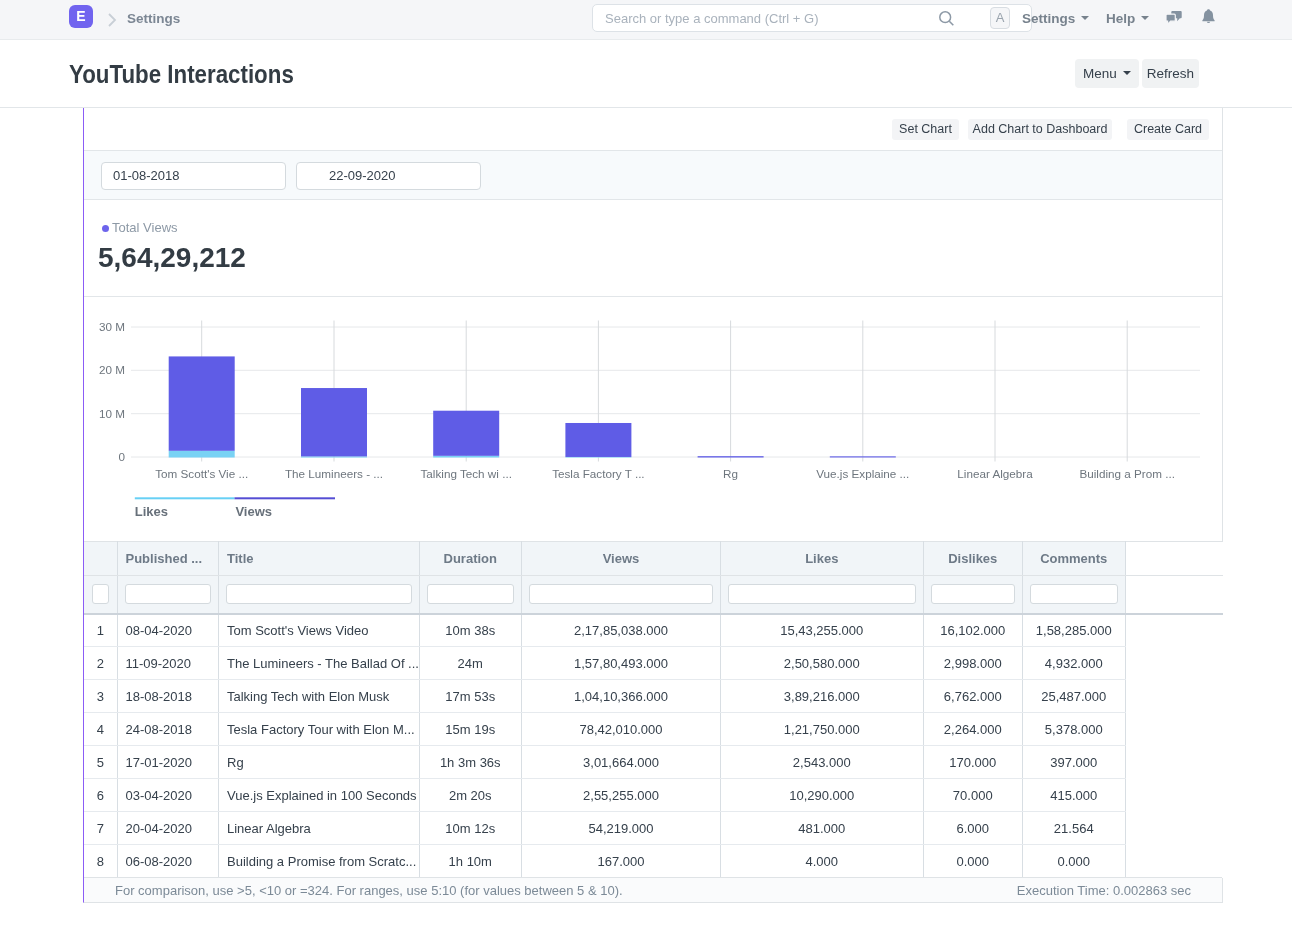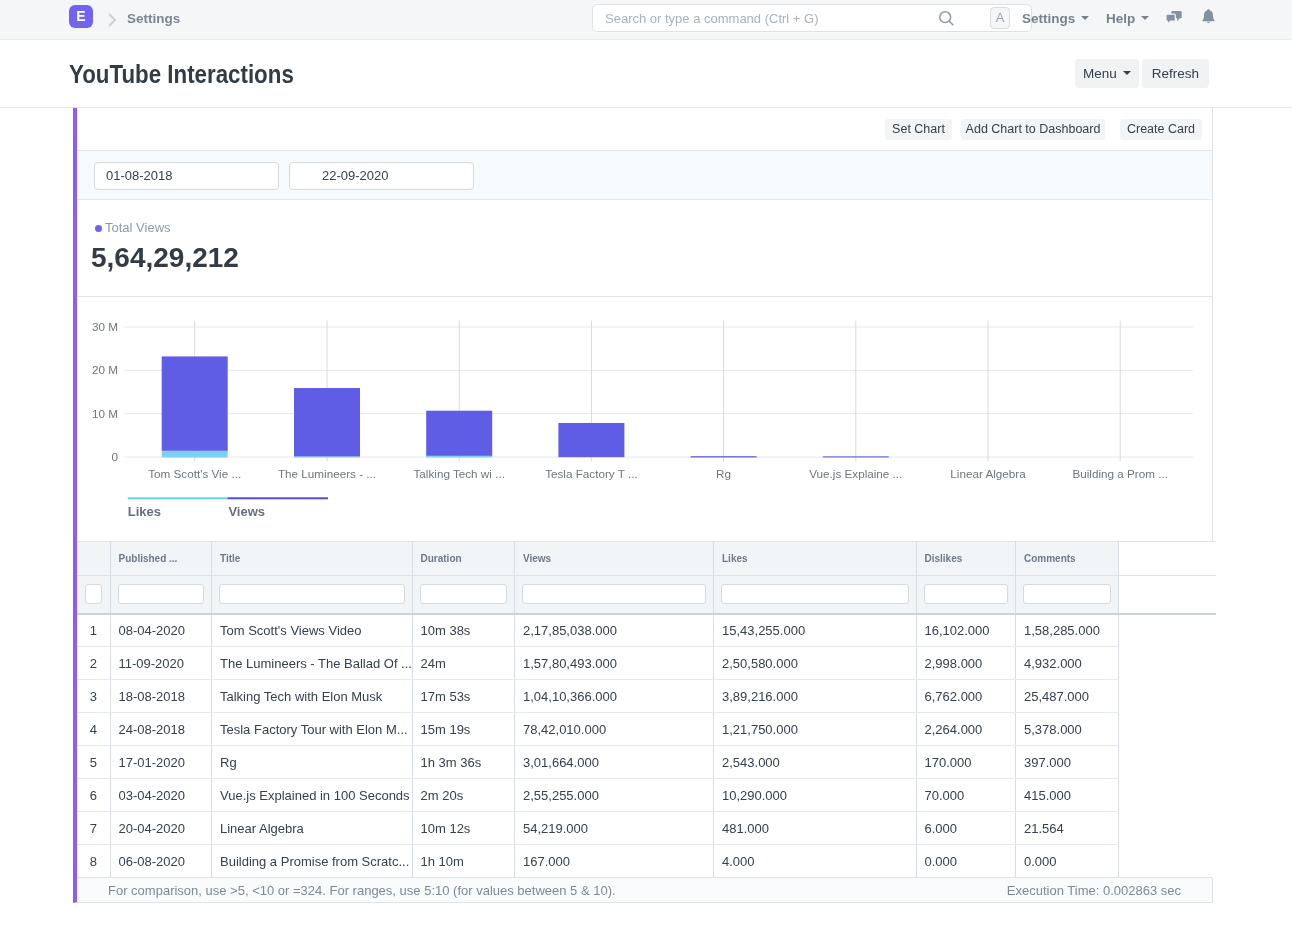--- a/index.html
+++ b/index.html
@@ -18,43 +18,43 @@
 .avatar { position:absolute; left:990px; top:7px; width:20px; height:22px; border:1px solid #d8dde2; border-radius:4px; color:#9aa4ae; font-size:13px; text-align:center; line-height:20px; background:#f5f6f8; }
 .navitem { position:absolute; top:11px; font-size:13.5px; font-weight:bold; color:#77828d; }
 .caret { display:inline-block; width:0; height:0; border-left:4px solid transparent; border-right:4px solid transparent; border-top:4.5px solid #77828d; vertical-align:middle; margin-left:6px; margin-bottom:2px; }
 
 
 .pagehead { position:absolute; top:40px; left:0; width:1292px; height:68px; background:#fff; border-bottom:1px solid #e2e6e9; }
 .pagetitle { position:absolute; left:69px; top:20px; font-size:25.5px; font-weight:bold; color:#333c44; transform:scaleX(0.875); transform-origin:left center; white-space:nowrap; }
 .btn { position:absolute; background:#f0f2f3; border-radius:4px; font-size:13.5px; color:#36414c; text-align:center; line-height:29px; height:29px; }
 
 
-.card { position:absolute; top:108px; left:73px; width:1140px; height:795px; border-left:4px solid #8b5cf6; border-right:1px solid #dfe3e6; border-bottom:1px solid #dfe3e6; background:#f97316; }
+.card { position:absolute; top:108px; left:83px; width:1140px; height:795px; border-left:1px solid #8b5cf6; border-right:1px solid #dfe3e6; border-bottom:1px solid #dfe3e6; background:#f97316; }
 .toolbar { position:absolute; top:0; left:0; width:100%; height:41.5px; background:#fff; }
 .btn-xs { position:absolute; background:#f3f4f6; border-radius:3px; font-size:12.5px; color:#36414c; text-align:center; height:21px; line-height:21px; }
 .filters { position:absolute; top:41.5px; left:0; width:100%; height:50px; background:#f7fafc; border-top:1px solid #e2e6e9; border-bottom:1px solid #e2e6e9; }
 .datein { position:absolute; top:11px; height:28px; width:185px; background:#fff; border:1px solid #d4dade; border-radius:4px; font-size:13px; color:#36414c; line-height:26px; padding-left:11px; }
 .summary { position:absolute; top:91.5px; left:0; width:100%; height:97px; background:#fff; border-bottom:1px solid #e2e6e9; }
 .dot { position:absolute; left:18px; top:25px; width:7px; height:7px; border-radius:50%; background:#6d64ec; }
 .sumlabel { position:absolute; left:28px; top:21px; line-height:13px; font-size:13px; color:#8d99a6; }
 .sumnum { position:absolute; left:14px; top:42px; font-size:28px; font-weight:bold; color:#333c44; }
 .chartsec { position:absolute; top:188.5px; left:0; width:100%; height:244.5px; background:#fff; }
 
 
 .tablewrap { position:absolute; top:433px; left:0; width:100%; }
 table.dt { border-collapse:collapse; table-layout:fixed; width:1139px; font-size:13px; color:#36414c; }
 table.dt td, table.dt th { overflow:hidden; white-space:nowrap; }
-tr.hdr th { background:#f1f5f8; border-top:1px solid #dfe3e6; border-bottom:1px solid #dfe3e6; border-right:1px solid #d8dee3; height:34px; font-size:10px; font-weight:bold; color:#6e7a87; padding:8px 8px; }
+tr.hdr th { background:#f1f5f8; border-top:1px solid #dfe3e6; border-bottom:1px solid #dfe3e6; border-right:1px solid #d8dee3; height:34px; font-size:13px; font-weight:bold; color:#6e7a87; padding:8px 8px; }
 tr.hdr th.fill { background:#fff; border-right:none; }
 tr.flt td { background:#f1f5f8; border-right:1px solid #d8dee3; border-bottom:2px solid #ccd3da; height:38px; padding:0 7px; }
 tr.flt td.fill { background:#fff; border-right:none; }
 .fin { width:100%; height:20px; background:#fff; border:1px solid #d4dade; border-radius:3px; }
 tr.row td { border-right:1px solid #d8dee3; border-bottom:1px solid #e6eaee; height:33px; padding:0 8px; background:#fff; }
 tr.row td.fill { border-right:none; border-bottom:none; }
-.tr { text-align:left; }
+.tr { text-align:center; }
 .tc { text-align:center; }
 .footer { position:absolute; top:769px; left:0; width:100%; height:25px; background:#fafbfc; border-top:1px solid #dfe3e6; font-size:13px; color:#7c8a97;text-align:center; }
 </style>
 </head>
 <body>
 <div class="navbar">
   <div class="logo">E</div>
   <svg class="crumb-chev" width="12" height="16" viewBox="0 0 12 16">
       <polyline points="3,2 9,8 3,14" fill="none" stroke="#c8cfd6" stroke-width="1.8"></polyline>
     </svg>
@@ -73,21 +73,21 @@
   </svg>
   <svg class="abs" style="left:1201.5px; top:9px;" width="13" height="15" viewBox="0 0 13 15">
     <path d="M6.5 0.3 C7.3 0.3 7.9 0.85 8.05 1.6 C10.4 2.3 11 4.6 11 6.3 C11 9.2 11.7 10.6 12.6 11.3 L12.6 12.2 L0.4 12.2 L0.4 11.3 C1.3 10.6 2 9.2 2 6.3 C2 4.6 2.6 2.3 4.95 1.6 C5.1 0.85 5.7 0.3 6.5 0.3 Z" fill="#8492a0"></path>
     <path d="M4.8 12.7 A1.75 1.75 0 0 0 8.2 12.7 Z" fill="#8492a0"></path>
   </svg>
 </div>
 
 <div class="pagehead">
   <div class="pagetitle">YouTube Interactions</div>
   <div class="btn" style="left:1075px; top:19px; width:64px;">Menu<span class="caret" style="border-top-color:#36414c;"></span></div>
-  <div class="btn" style="left:1142px; top:19px; width:67px;">Refresh</div>
+  <div class="btn" style="left:1142px; top:19px; width:57px;">Refresh</div>
 </div>
 
 <div class="card">
   <div class="toolbar">
     <div class="btn-xs" style="left:808px; top:10.5px; width:67px;">Set Chart</div>
     <div class="btn-xs" style="left:884px; top:10.5px; width:144px;">Add Chart to Dashboard</div>
     <div class="btn-xs" style="left:1043px; top:10.5px; width:82px;">Create Card</div>
   </div>
   <div class="filters">
     <div class="datein" style="left:17px;">01-08-2018</div>

